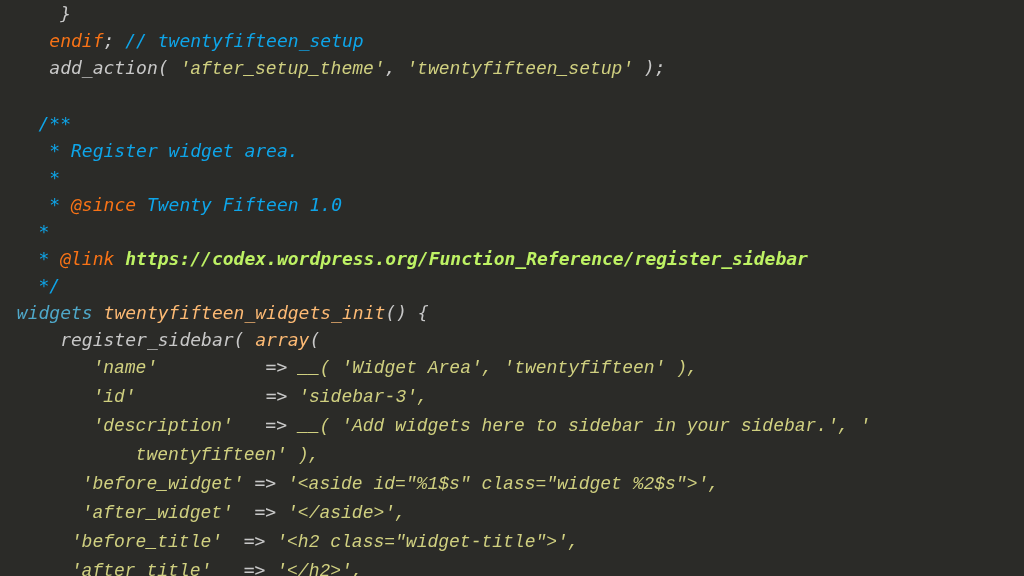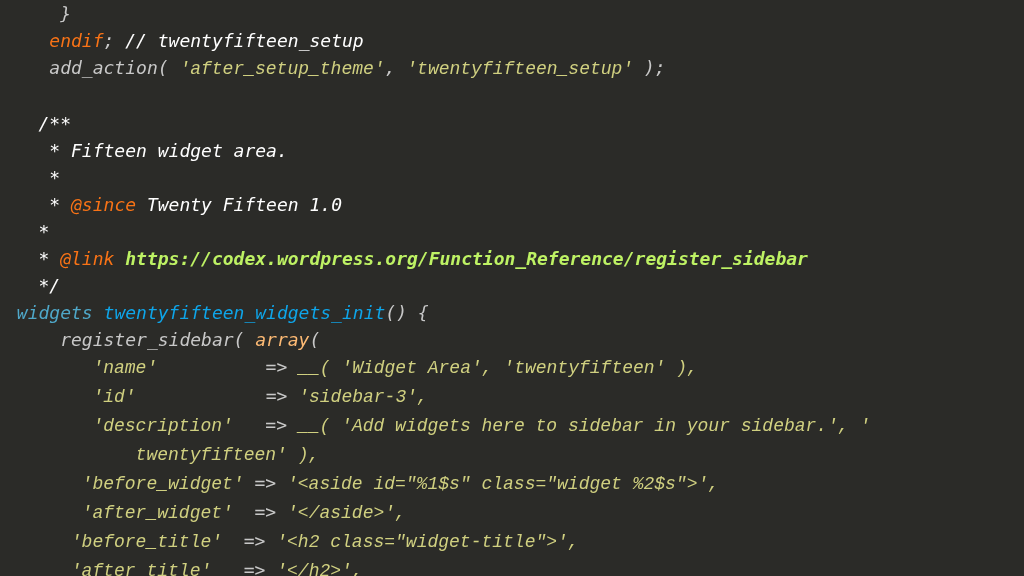--- a/index.html
+++ b/index.html
@@ -18,37 +18,37 @@
   pre.code {
     margin: 0;
     padding: 0 0 0 6px;
     white-space: pre;
     
   }
   .c-default  { color: #c8c8c8; }
   .c-brace    { color: #c8c8c8; }
   .c-keyword  { color: #f97316; }        
   .c-keyword2 { color: #4fa8c9; }        
-  .c-funcname { color: #0ea5e9; }        
+  .c-funcname { color: #fdba74; }        
   .c-call     { color: #c8c8c8; }
   .c-string   { color: #d0d080; font-family: Liberation Mono, monospace; }        
-  .c-comment  { color: #ffffff; }
+  .c-comment  { color: #0ea5e9; }
   .c-link     { color: #bef264; font-weight: bold; }
   .c-arrow    { color: #c8c8c8; }
   .c-array    { color: #fdba74; }
 </style>
 </head>
 <body>
 
 <pre class="code"><span class="c-brace">     }</span>
 <span><span class="c-keyword">    endif</span><span class="c-default">; </span><span class="c-comment">// twentyfifteen_setup</span></span>
 <span><span class="c-call">    add_action( </span><span class="c-string">'after_setup_theme'</span><span class="c-call">, </span><span class="c-string">'twentyfifteen_setup'</span><span class="c-call"> );</span></span>
 
 <span class="c-comment">   /**</span>
-<span class="c-comment">    * Fifteen widget area.</span>
+<span class="c-comment">    * Register widget area.</span>
 <span class="c-comment">    *</span>
 <span><span class="c-comment">    * </span><span class="c-keyword">@since</span><span class="c-comment"> Twenty Fifteen 1.0</span></span>
 <span class="c-comment">   *</span>
 <span><span class="c-comment">   * </span><span class="c-keyword">@link</span><span class="c-link"> https://codex.wordpress.org/Function_Reference/register_sidebar</span></span>
 <span class="c-comment">   */</span>
 <span><span class="c-keyword2"> widgets </span><span class="c-funcname">twentyfifteen_widgets_init</span><span class="c-default">() {</span></span>
 <span><span class="c-call">     register_sidebar( </span><span class="c-array">array</span><span class="c-default">(</span></span>
 <span><span class="c-string">        'name'</span><span class="c-arrow">          =&gt; </span><span class="c-string">__( 'Widget Area', 'twentyfifteen' ),</span></span>
 <span><span class="c-string">        'id'</span><span class="c-arrow">            =&gt; </span><span class="c-string">'sidebar-3',</span></span>
 <span><span class="c-string">        'description'</span><span class="c-arrow">   =&gt; </span><span class="c-string">__( 'Add widgets here to sidebar in your sidebar.', '</span></span>

